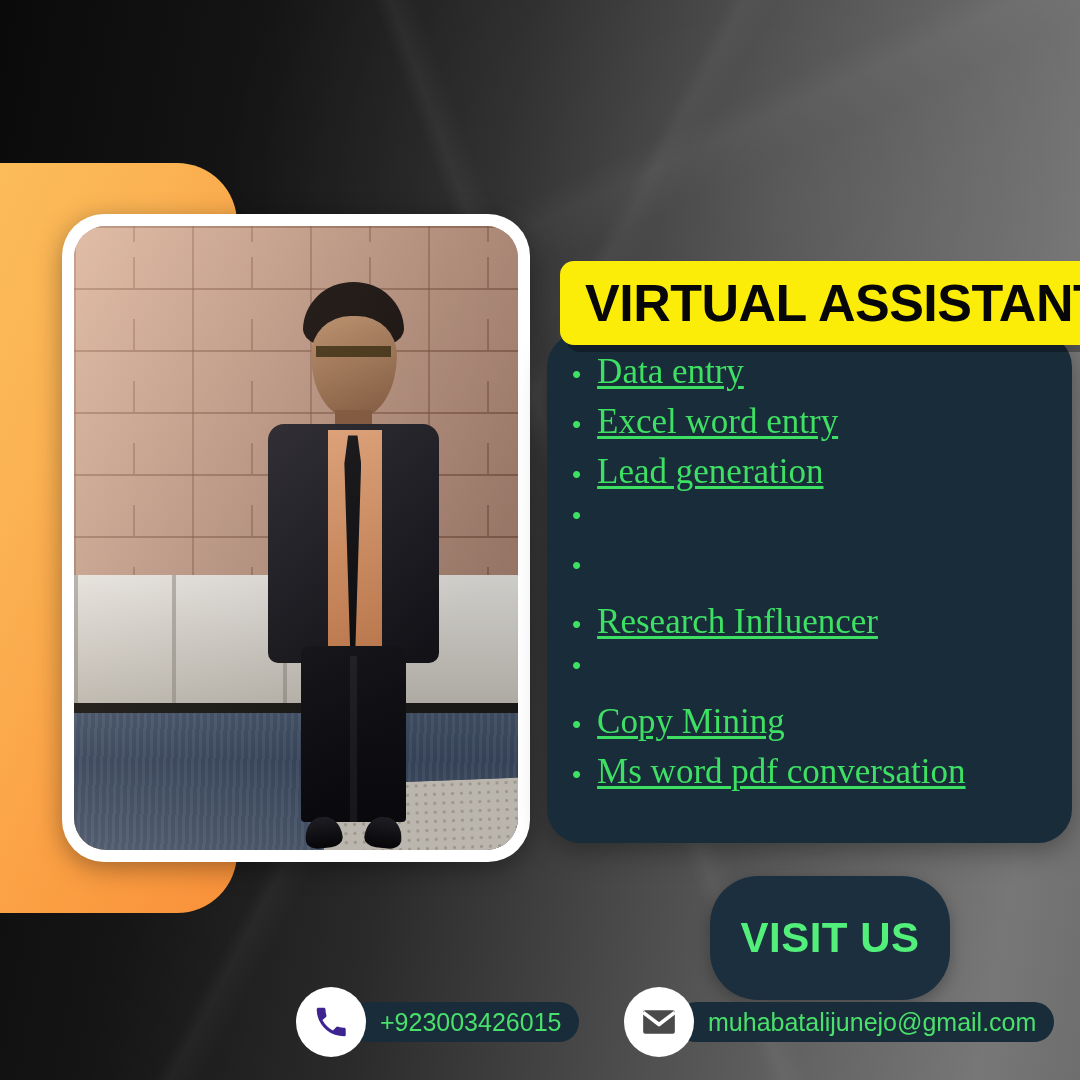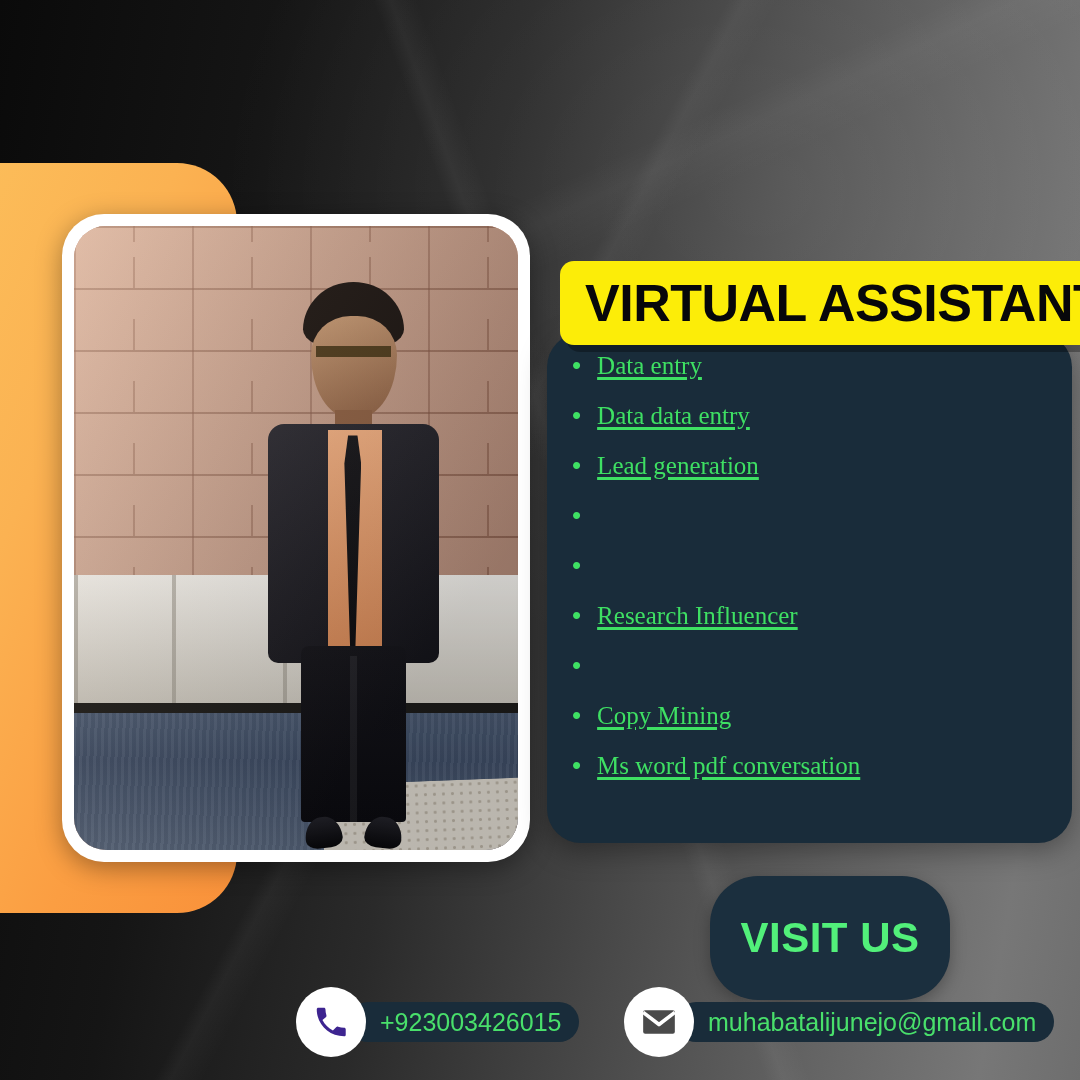--- a/index.html
+++ b/index.html
@@ -210,21 +210,21 @@
     height:50px;
   }
   .bullet {
     color:#3ee063;
     font-size:26px;
     line-height:1;
     flex:0 0 auto;
   }
   .service-label {
     font-family:"Liberation Serif", serif;
-    font-size:25px;
+    font-size:35px;
     color:#3ee063;
     text-decoration:underline;
     text-underline-offset:3px;
     text-decoration-thickness:2.5px;
     white-space:nowrap;
   }
 
   
   .title-banner {
     position:absolute;
@@ -333,21 +333,21 @@
     <span class="title-text">VIRTUAL ASSISTANT</span>
   </div>
 
   <ul class="services">
     <li class="service-item">
       <span class="bullet">•</span>
       <span class="service-label">Data entry</span>
     </li>
     <li class="service-item">
       <span class="bullet">•</span>
-      <span class="service-label">Data data entry</span>
+      <span class="service-label">Excel word entry</span>
     </li>
     <li class="service-item">
       <span class="bullet">•</span>
       <span class="service-label">Lead generation </span>
     </li>
     <li class="service-item">
       <span class="bullet">•</span>
     </li>
     <li class="service-item">
       <span class="bullet">•</span>

